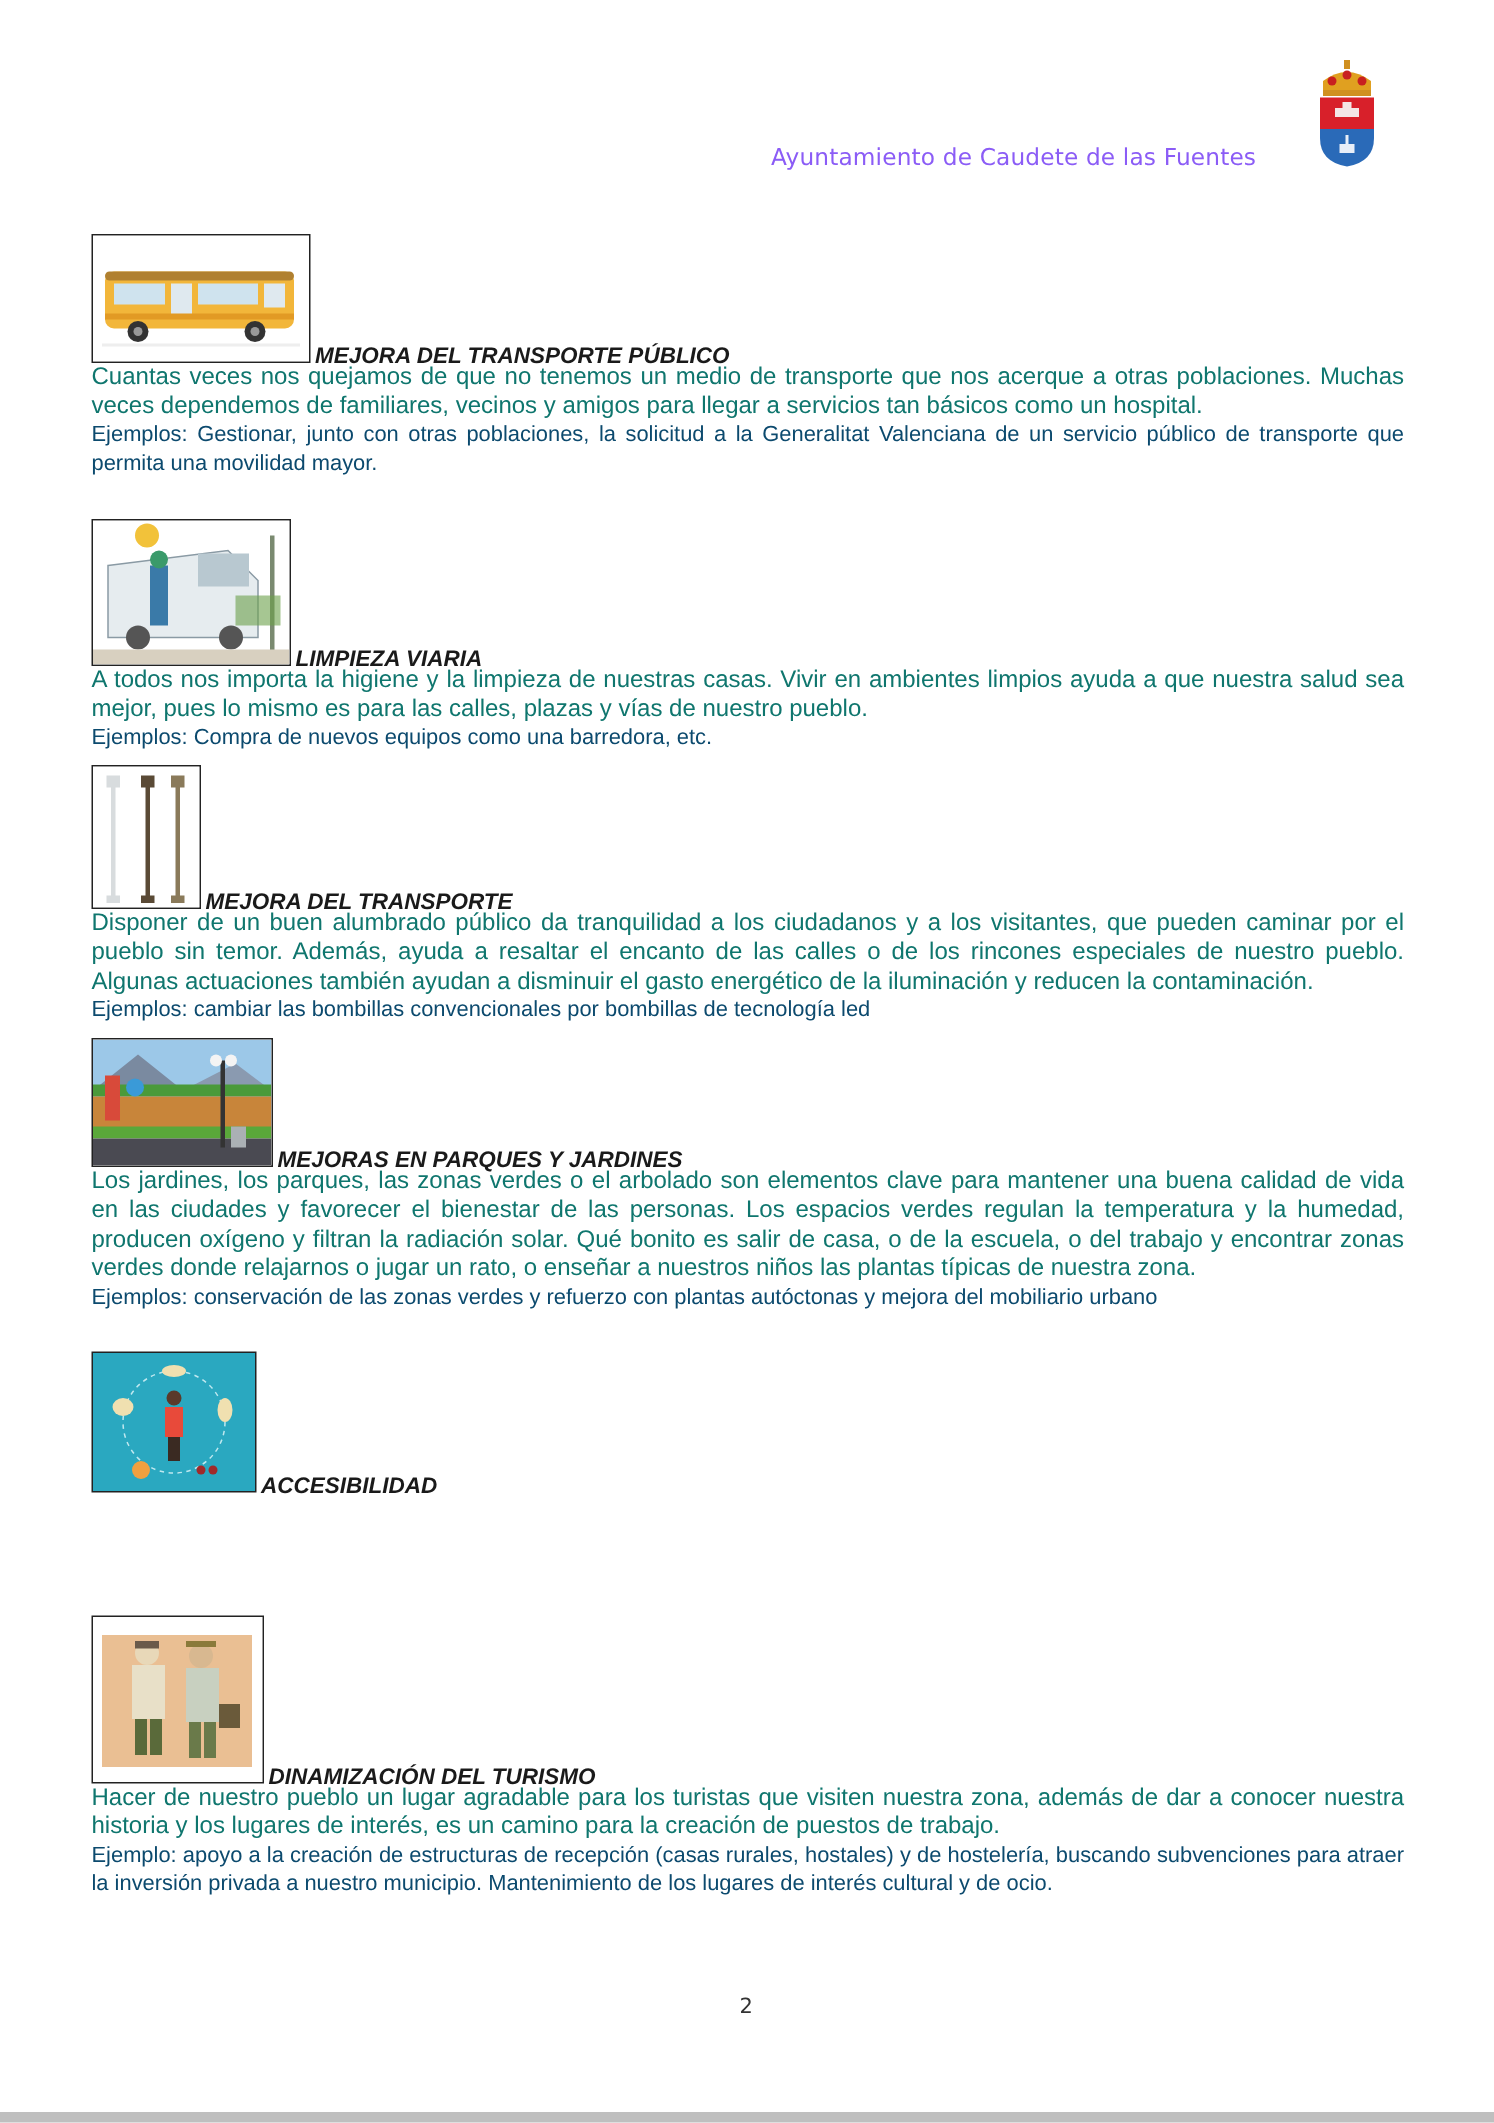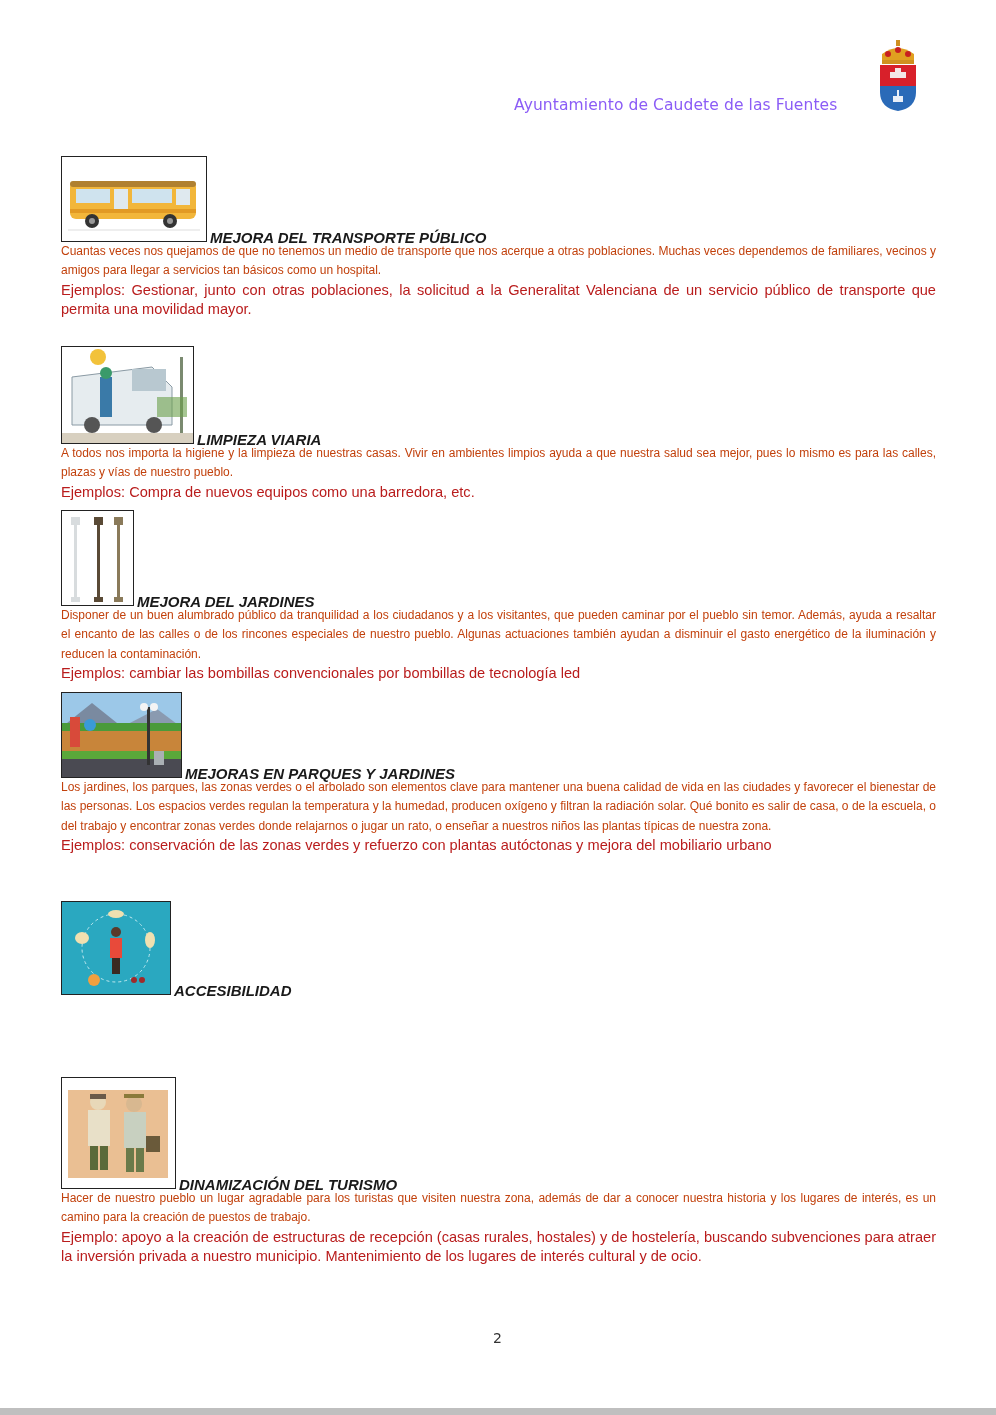--- a/index.html
+++ b/index.html
@@ -7,23 +7,23 @@
          font-family:"Liberation Sans", sans-serif; color:#1a1a1a; }
   .header-title { position:absolute; left:514px; top:96px; font-size:15.5px;
          font-family:"DejaVu Sans", sans-serif; color:#8b5cf6; letter-spacing:0.1px; }
   .crest { position:absolute; left:876px; top:40px; width:44px; height:72px; }
   .section { position:absolute; left:61px; width:875px; }
   .head-row { position:relative; }
   .imgbox { display:inline-block; border:1.5px solid #222; vertical-align:bottom;
             background:#fff; position:relative; overflow:hidden; }
   .sec-title { display:inline-block; font-weight:bold; font-size:15px; vertical-align:bottom;
                margin-left:3px; line-height:15px; margin-bottom:-3px;font-style:italic; }
-  .body-text { font-size:12px; line-height:19.4px; text-align:justify; color:#c2410c;
+  .body-text { font-size:16px; line-height:19.4px; text-align:justify; color:#0f766e;
                margin:0; }
-  .example { font-size:14.6px; line-height:19.4px; text-align:justify; color:#b91c1c; margin:0; }
+  .example { font-size:14.6px; line-height:19.4px; text-align:justify; color:#0c4a6e; margin:0; }
   .page-num { position:absolute; left:493px; top:1330px; font-size:14px;
               font-family:"DejaVu Sans", sans-serif; color:#333; }
   .bottom-bar { position:absolute; left:0; top:1408px; width:996px; height:7px; background:#bfbfbf; }
 </style>
 </head>
 <body>
 
 <div class="header-title">Ayuntamiento de Caudete de las Fuentes</div>
 <div class="crest">
   <svg width="44" height="72" viewBox="0 0 44 72">
@@ -102,21 +102,21 @@
             <rect x="35" y="12" width="3" height="78"></rect>
             <rect x="32" y="6" width="9" height="8"></rect>
             <rect x="32" y="86" width="9" height="5"></rect>
           </g>
         <g fill="#8a7a5a">
             <rect x="55" y="12" width="3" height="78"></rect>
             <rect x="52" y="6" width="9" height="8"></rect>
             <rect x="52" y="86" width="9" height="5"></rect>
           </g>
       </svg>
-    </div><span class="sec-title">MEJORA DEL JARDINES</span>
+    </div><span class="sec-title">MEJORA DEL TRANSPORTE</span>
   </div>
   <p class="body-text">Disponer de un buen alumbrado público da tranquilidad a los ciudadanos y a los visitantes, que pueden caminar por el pueblo sin temor. Además, ayuda a resaltar el encanto de las calles o de los rincones especiales de nuestro pueblo. Algunas actuaciones también ayudan a disminuir el gasto energético de la iluminación y reducen la contaminación.</p>
   <p class="example">Ejemplos: cambiar las bombillas convencionales por bombillas de tecnología led</p>
 </div>
 
 <div class="section" style="top:692px;">
   <div class="head-row">
     <div class="imgbox" style="width:119px;height:84px;">
       <svg width="119" height="84" viewBox="0 0 119 84">
         <rect width="119" height="40" fill="#9cc8e8"></rect>

